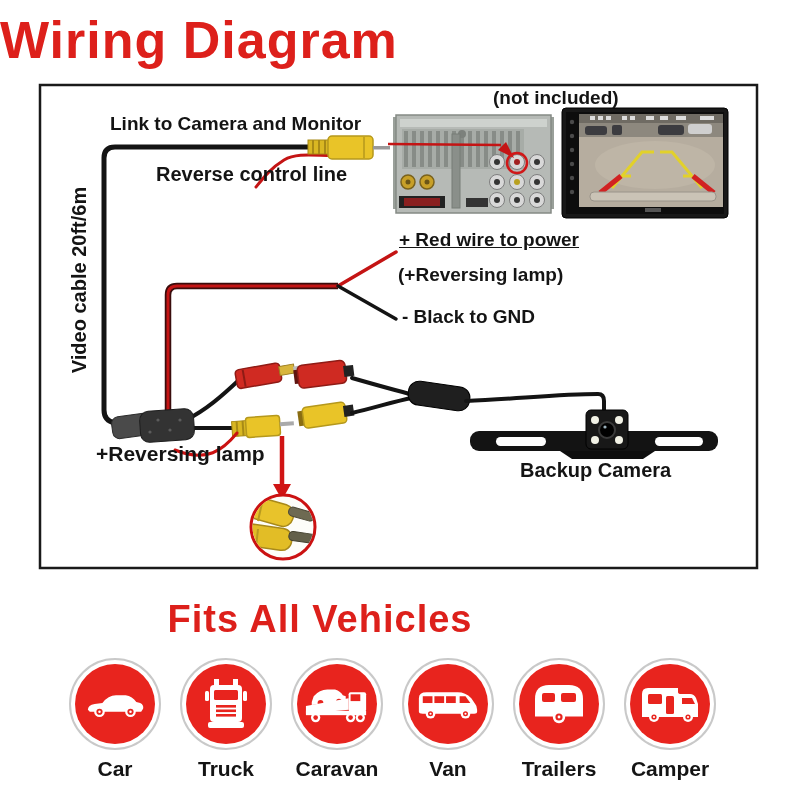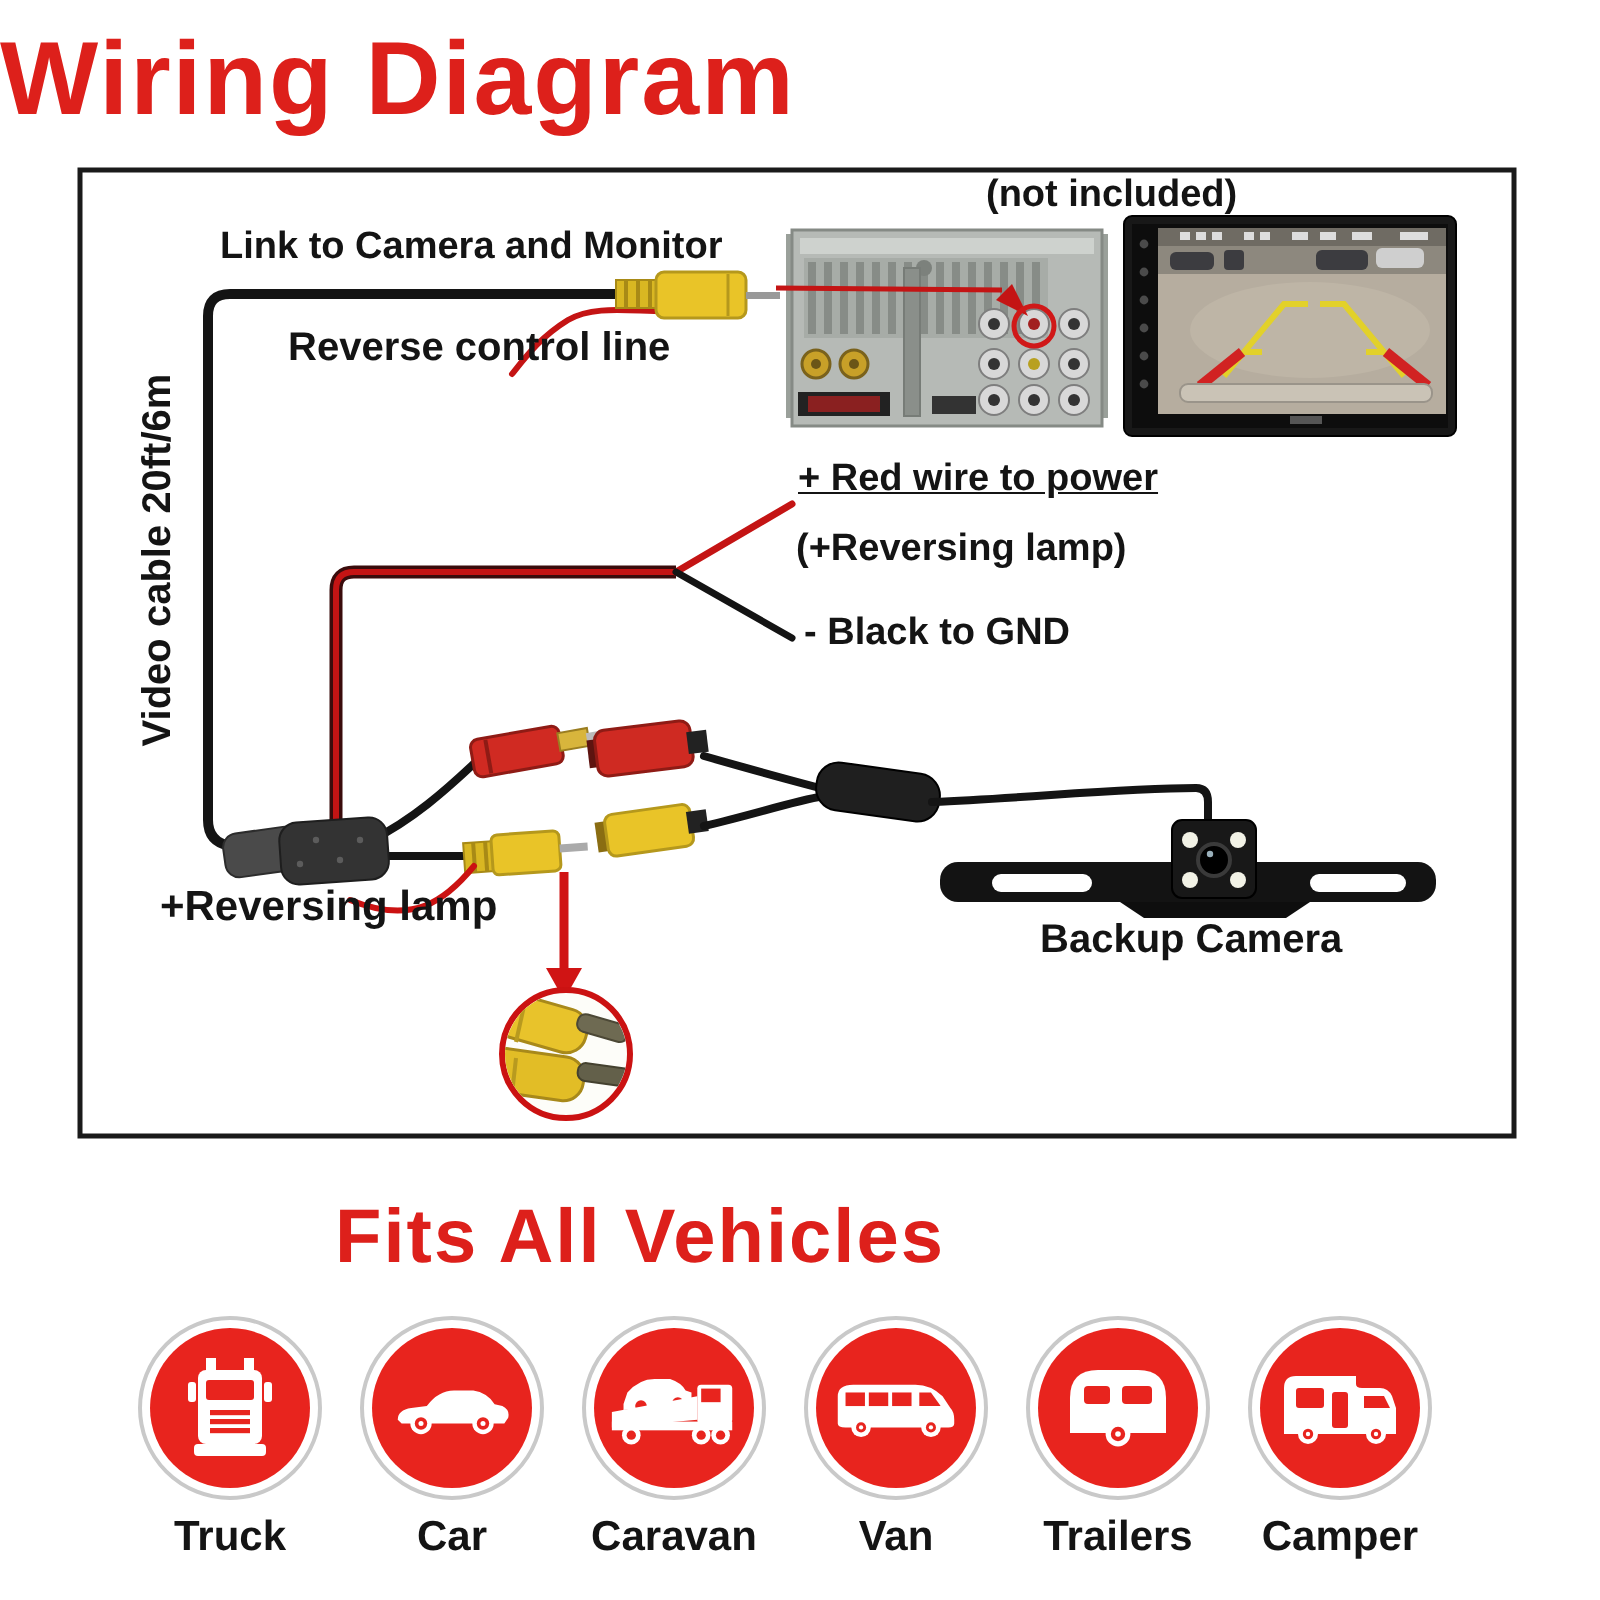--- a/index.html
+++ b/index.html
@@ -238,67 +238,67 @@
         <rect x="238" y="526" width="54" height="22" rx="10" transform="rotate(8 265 537)" fill="#e2bd26" stroke="#a8891a" stroke-width="1.5"></rect>
         <rect x="289" y="531" width="28" height="9" rx="4" transform="rotate(8 289 535)" fill="#63604a" stroke="#44412f"></rect>
         <line x1="262" y1="503" x2="258" y2="521" stroke="#b89a1f" stroke-width="2"></line>
         <line x1="258" y1="529" x2="256" y2="547" stroke="#b89a1f" stroke-width="2"></line>
       </g>
     </g>
   </svg>
 
   <div class="abs lbl lbl-19" style="left:493px;top:87px;">(not included)</div>
   <div class="abs lbl lbl-19" style="left:110px;top:113px;">Link to Camera and Monitor</div>
-  <div class="abs lbl lbl-20" style="left:144px;top:163px;">Reverse control line</div>
+  <div class="abs lbl lbl-20" style="left:156px;top:163px;">Reverse control line</div>
   <div class="abs lbl lbl-20 vcable" style="left:68px;top:403px;">Video cable 20ft/6m</div>
   <div class="abs lbl lbl-19" style="left:399px;top:229px;text-decoration:underline;">+ Red wire to power</div>
   <div class="abs lbl lbl-19" style="left:398px;top:264px;">(+Reversing lamp)</div>
   <div class="abs lbl lbl-19" style="left:402px;top:306px;">- Black to GND</div>
-  <div class="abs lbl lbl-21" style="left:80px;top:442px;">+Reversing lamp</div>
+  <div class="abs lbl lbl-21" style="left:96px;top:442px;">+Reversing lamp</div>
   <div class="abs lbl lbl-20" style="left:520px;top:459px;">Backup Camera</div>
 
   <div class="abs fits-title">Fits All Vehicles</div>
 
   <div class="abs veh-row">
+
+    <div class="veh-item">
+      <div class="veh-circle">
+          <div class="veh-disc">
+        <svg width="62" height="38" viewBox="0 0 64 38">
+          <path d="M4 25 Q4 20 11 19 L19 18 Q25 10 33 10 L43 10 Q50 11 54 17 L58 18 Q62 20 61 24 L59 27 L6 27 Z" fill="#fff"></path>
+          <circle cx="16" cy="27" r="5.5" fill="#fff"></circle>
+              <circle cx="16" cy="27" r="3.2" fill="#e8241e"></circle>
+              <circle cx="16" cy="27" r="1.3" fill="#fff"></circle>
+          <circle cx="48" cy="27" r="5.5" fill="#fff"></circle>
+              <circle cx="48" cy="27" r="3.2" fill="#e8241e"></circle>
+              <circle cx="48" cy="27" r="1.3" fill="#fff"></circle>
+        </svg>
+      </div>
+        </div>
+      <div class="veh-label">Car</div>
+    </div>
 
     <div class="veh-item">
       <div class="veh-circle">
           <div class="veh-disc">
         <svg width="44" height="54" viewBox="0 0 44 54">
           <rect x="10" y="2" width="5" height="8" fill="#fff"></rect>
               <rect x="29" y="2" width="5" height="8" fill="#fff"></rect>
           <rect x="6" y="8" width="32" height="37" rx="4" fill="#fff"></rect>
           <rect x="10" y="13" width="24" height="10" rx="1.5" fill="#e8241e"></rect>
           <rect x="12" y="28" width="20" height="2.6" fill="#e8241e"></rect>
           <rect x="12" y="32.5" width="20" height="2.6" fill="#e8241e"></rect>
           <rect x="12" y="37" width="20" height="2.6" fill="#e8241e"></rect>
           <rect x="1" y="14" width="4" height="10" rx="1.5" fill="#fff"></rect>
               <rect x="39" y="14" width="4" height="10" rx="1.5" fill="#fff"></rect>
           <rect x="4" y="45" width="36" height="6" rx="2" fill="#fff"></rect>
         </svg>
       </div>
         </div>
       <div class="veh-label">Truck</div>
-    </div>
-
-    <div class="veh-item">
-      <div class="veh-circle">
-          <div class="veh-disc">
-        <svg width="62" height="38" viewBox="0 0 64 38">
-          <path d="M4 25 Q4 20 11 19 L19 18 Q25 10 33 10 L43 10 Q50 11 54 17 L58 18 Q62 20 61 24 L59 27 L6 27 Z" fill="#fff"></path>
-          <circle cx="16" cy="27" r="5.5" fill="#fff"></circle>
-              <circle cx="16" cy="27" r="3.2" fill="#e8241e"></circle>
-              <circle cx="16" cy="27" r="1.3" fill="#fff"></circle>
-          <circle cx="48" cy="27" r="5.5" fill="#fff"></circle>
-              <circle cx="48" cy="27" r="3.2" fill="#e8241e"></circle>
-              <circle cx="48" cy="27" r="1.3" fill="#fff"></circle>
-        </svg>
-      </div>
-        </div>
-      <div class="veh-label">Car</div>
     </div>
 
     <div class="veh-item">
       <div class="veh-circle">
           <div class="veh-disc">
         <svg width="66" height="44" viewBox="0 0 68 44">
           <path d="M8 20 L10 14 Q16 7 24 7 L32 7 Q38 9 40 13 L43 14 L43 19 L8 23 Z" fill="#fff"></path>
           <circle cx="17" cy="21" r="3" fill="#e8241e"></circle>
               <circle cx="36" cy="19.5" r="3" fill="#e8241e"></circle>
           <polygon points="2,24 46,16 46,28 2,32" fill="#fff"></polygon>

